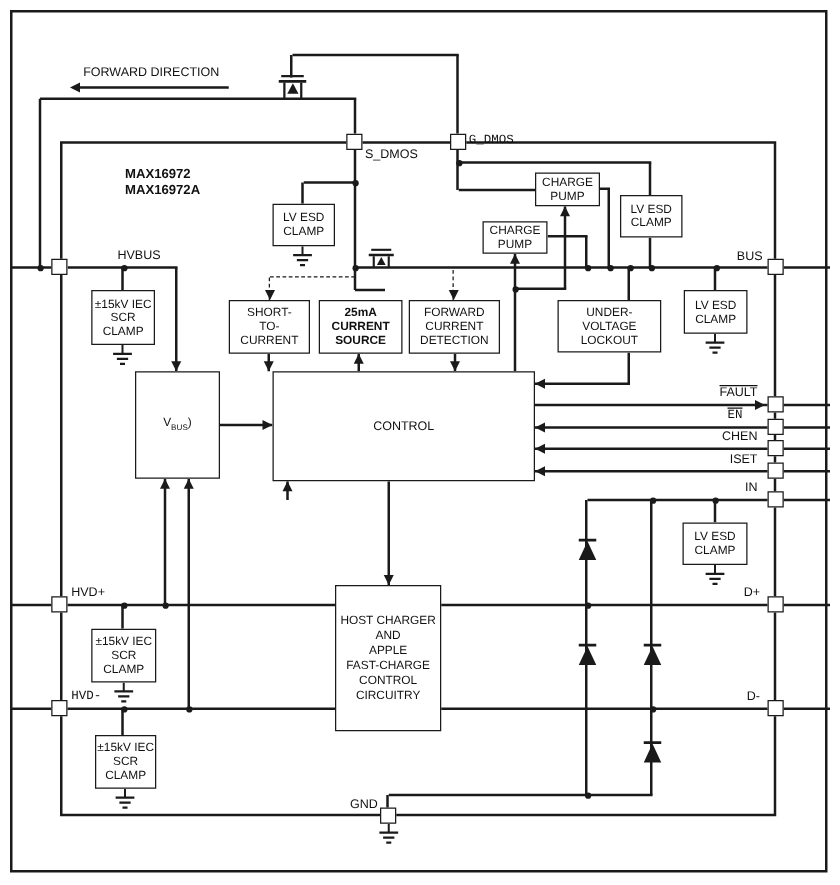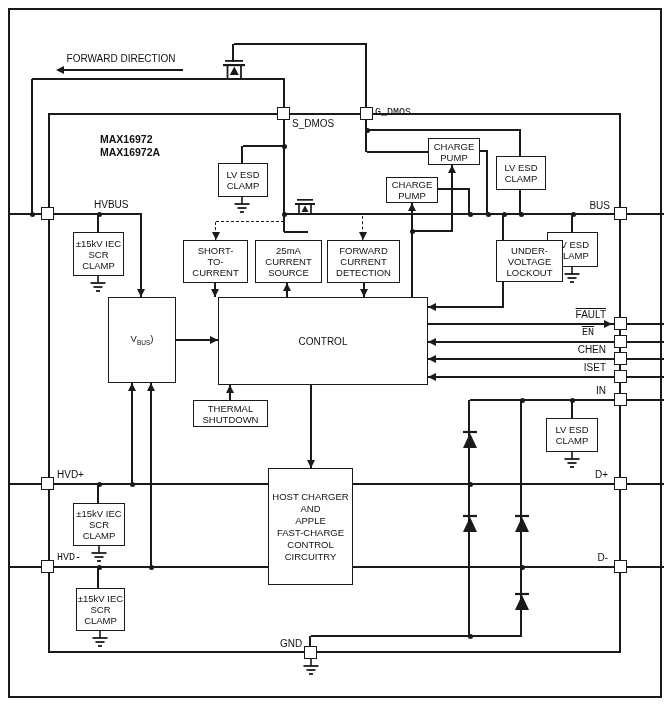--- a/index.html
+++ b/index.html
@@ -75,46 +75,42 @@
   <div class="blk" style="left:76px;top:588px;width:49px;height:43px;">
     <div class="lines">±15kV IEC
 SCR
 CLAMP</div>
     </div>
   <div class="blk" style="left:183px;top:240px;width:65px;height:43px;">
     <div class="lines">SHORT-
 TO-
 CURRENT</div>
     </div>
-  <div class="blk" style="left:255px;top:240px;width:67px;height:43px;">
+  <div class="blk" style="left:255px;top:240px;width:67px;height:43px;font-weight:bold;">
     <div class="lines">25mA
 CURRENT
 SOURCE</div>
     </div>
   <div class="blk" style="left:327px;top:240px;width:73px;height:43px;">
     <div class="lines">FORWARD
 CURRENT
 DETECTION</div>
     </div>
-  <div class="blk" style="left:496px;top:240px;width:67px;height:42px;">
+  <div class="blk" style="left:446px;top:240px;width:83px;height:42px;">
     <div class="lines">UNDER-
 VOLTAGE
 LOCKOUT</div>
     </div>
   <div class="blk" style="left:108px;top:297px;width:68px;height:86px;">
     <div>
       <div class="lines"><span>V</span><sub class="vb">BUS</sub><span>)</span></div>
     </div>
     </div>
   <div class="blk" style="left:218px;top:297px;width:210px;height:88px;">
     <div class="lines" style="font-size:10px;">CONTROL</div>
-    </div>
-  <div class="blk" style="left:193px;top:400px;width:75px;height:27px;">
-    <div class="lines">THERMAL
-SHUTDOWN</div>
     </div>
   <div class="blk" style="left:268px;top:468px;width:85px;height:117px;">
     <div class="lines" style="line-height:12px;">HOST CHARGER
 AND
 APPLE
 FAST-CHARGE
 CONTROL
 CIRCUITRY</div>
     </div>
 

